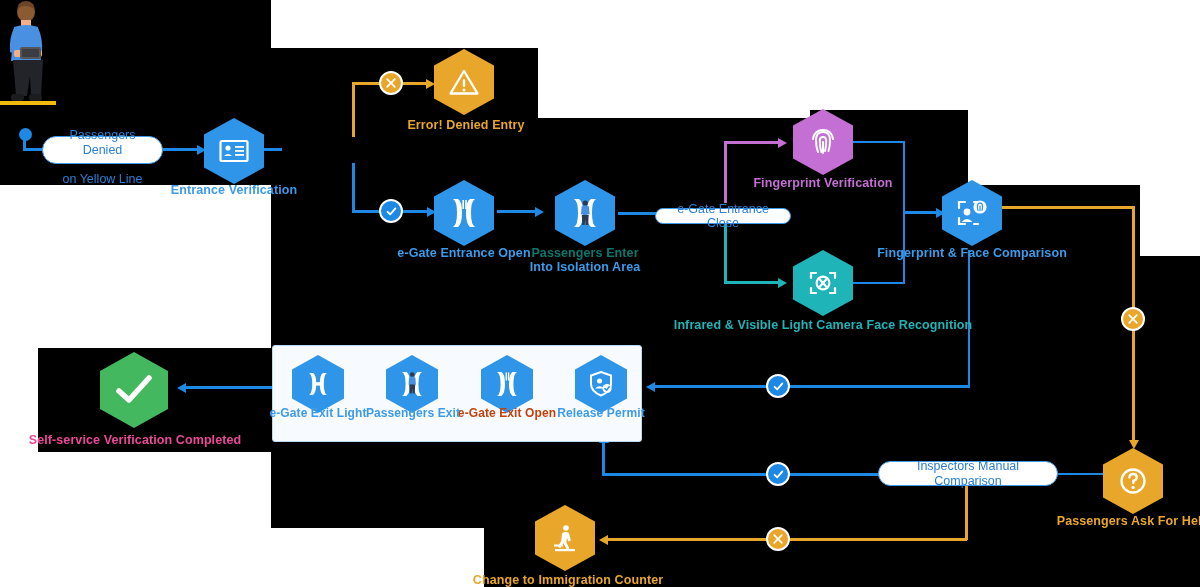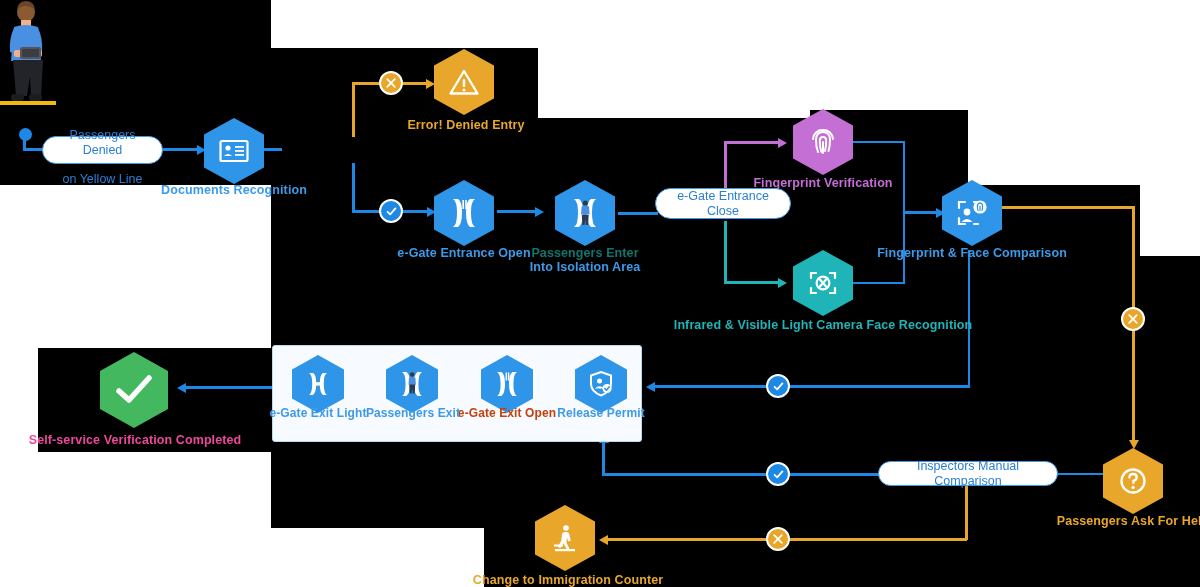--- a/index.html
+++ b/index.html
@@ -176,21 +176,21 @@
   <div class="hex" style="left:204px;top:118px;width:60px;height:66px;background:#2f95e8;">
     <svg width="30" height="24" viewBox="0 0 30 24">
       <rect x="1.5" y="2" width="27" height="20" rx="1.5" fill="none" stroke="#fff" stroke-width="2.2"></rect>
       <circle cx="9" cy="9" r="2.6" fill="#fff"></circle>
       <path d="M5 17 q4 -4 8 0z" fill="#fff"></path>
       <rect x="16" y="7" width="9" height="1.8" fill="#fff"></rect>
       <rect x="16" y="11" width="9" height="1.8" fill="#fff"></rect>
       <rect x="16" y="15" width="9" height="1.8" fill="#fff"></rect>
     </svg>
   </div>
-  <div class="nodelabel" style="left:234px;top:183px;color:#3d9ae8;">Documents Recognition</div>
+  <div class="nodelabel" style="left:234px;top:183px;color:#3d9ae8;">Entrance Verification</div>
 
   <div class="hex" style="left:434px;top:49px;width:60px;height:66px;background:#e8a72a;">
     <svg width="32" height="28" viewBox="0 0 32 28">
       <path d="M16 3 L29.5 25.5 L2.5 25.5 Z" fill="none" stroke="#fff" stroke-width="2.3" stroke-linejoin="round"></path>
       <rect x="14.8" y="11" width="2.4" height="8" rx="1.2" fill="#fff"></rect>
       <circle cx="16" cy="22" r="1.5" fill="#fff"></circle>
     </svg>
   </div>
   <div class="nodelabel" style="left:466px;top:118px;color:#e8a72a;">Error! Denied Entry</div>
 
@@ -333,21 +333,21 @@
   <div class="nodelabel" style="left:318px;top:406px;color:#3d9ae8;font-size:12px;">e-Gate Exit Light</div>
 
   <div class="pill" style="left:42px;top:136px;width:121px;height:28px;">
     <span>
       <span>Passengers Denied</span><br>
       <span>on Yellow Line</span>
     </span>
   </div>
 
 
-  <div class="pill" style="left:655px;top:188px;width:136px;height:31px;">e-Gate Entrance Close</div>
+  <div class="pill" style="left:655px;top:208px;width:136px;height:16px;">e-Gate Entrance Close</div>
 
   <div class="pill" style="left:878px;top:461px;width:180px;height:25px;">Inspectors Manual Comparison</div>
 
   <div class="marker no" style="left:379px;top:71px;">
     <svg width="12" height="12" viewBox="0 0 12 12">
         <path d="M2.2 2.2 L9.8 9.8 M9.8 2.2 L2.2 9.8" stroke="#fff" stroke-width="1.7" stroke-linecap="round"></path>
       </svg>
   </div>
 
   <div class="marker ok" style="left:379px;top:199px;">

